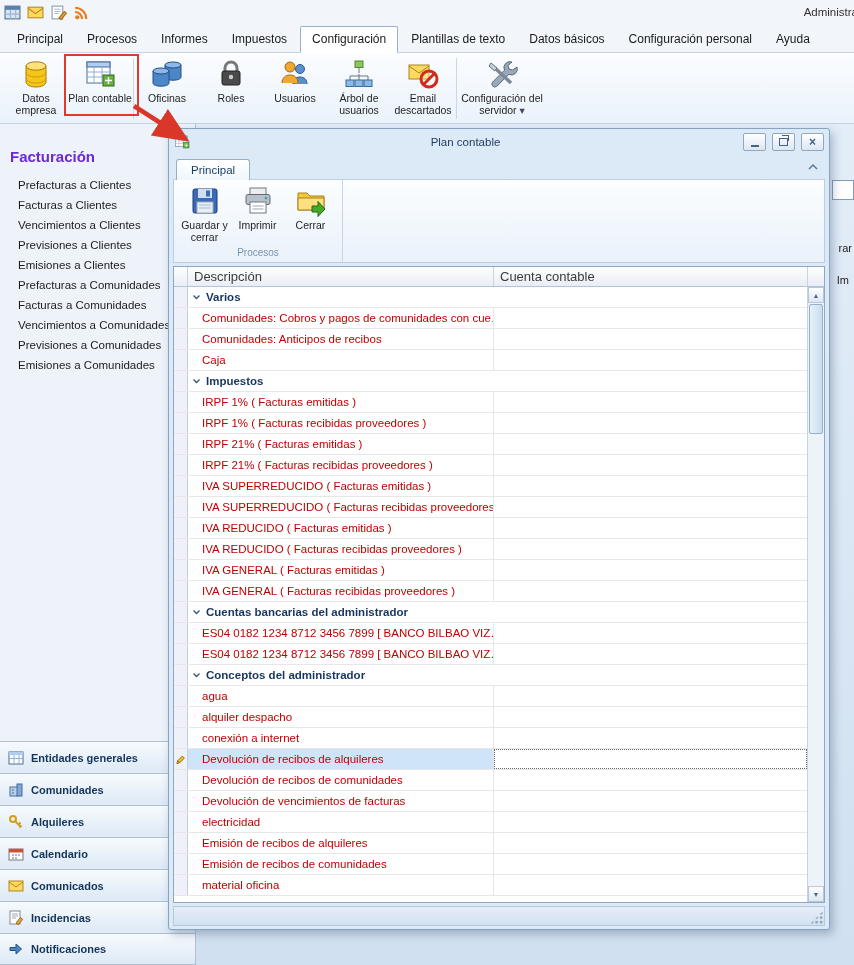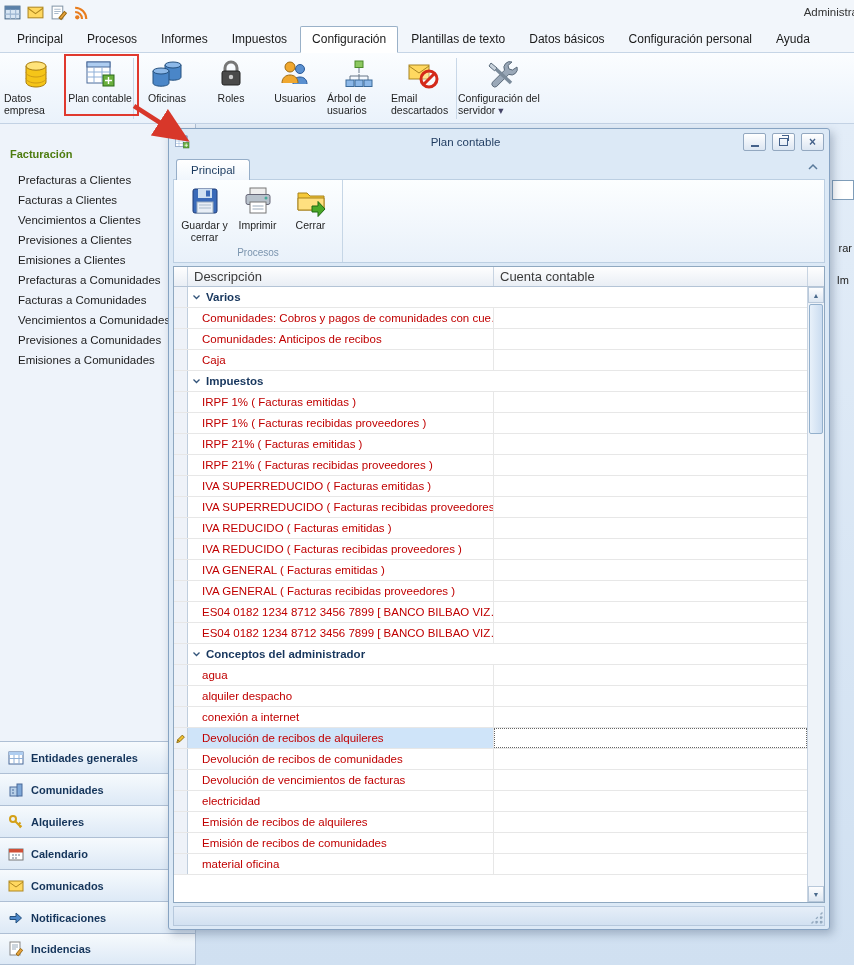--- a/index.html
+++ b/index.html
@@ -16,29 +16,29 @@
   
   .menubar{position:absolute;left:0;top:24px;right:0;height:28px;display:flex;align-items:flex-end;padding-left:6px;gap:2px;}
   .mtab{padding:5px 11px 6px;font-size:12px;color:#1a1a1a;white-space:nowrap;cursor:default;}
   .mtab.sel{background:#fff;border:1px solid #9ab1c8;border-bottom:1px solid #fff;border-radius:2px 2px 0 0;margin-bottom:-1px;position:relative;z-index:3;}
 
   
   .ribbon{position:absolute;left:0;top:52px;right:0;height:72px;background:linear-gradient(#fbfdff,#eaf2fb);
           border-top:1px solid #c6d5e6;border-bottom:1px solid #c3d2e4;display:flex;align-items:stretch;
           padding:2px 2px 1px 4px;box-sizing:border-box;z-index:2;}
   .rbtn{width:64px;display:flex;flex-direction:column;align-items:center;padding-top:3px;gap:2px;
-        font-size:10.5px;line-height:1.15;text-align:left;color:#1e1e1e;border-radius:3px;}
+        font-size:10.5px;line-height:1.15;text-align:center;color:#1e1e1e;border-radius:3px;}
   .rbtn:last-child{width:88px;}
   .ricon{width:32px;height:32px;flex:0 0 32px;}
   .rsep{width:1px;background:#c9d8e8;margin:3px 1px;}
   .rdrop{color:#446;}
 
   
   .sidebar{position:absolute;left:0;top:124px;width:196px;bottom:0;background:#eef3fa;border-right:1px solid #b0c0d4;box-sizing:border-box;}
-  .sbtitle{padding:24px 0 10px 10px;font-size:11px;font-weight:bold;color:#4d7c0f;}
+  .sbtitle{padding:24px 0 10px 10px;font-size:15px;font-weight:bold;color:#6d28d9;}
   .sbitem{height:20px;line-height:20px;padding-left:18px;font-size:11.5px;color:#1c1c1c;white-space:nowrap;cursor:default;}
   .sbnav{position:absolute;left:0;right:0;bottom:0;}
   .navitem{height:32px;border-top:1px solid #aebfd4;background:linear-gradient(#f6fafd,#dde9f6);
            display:flex;align-items:center;gap:7px;padding-left:8px;font-size:11px;font-weight:bold;color:#14345a;box-sizing:border-box;}
   .navitem:last-child{border-bottom:1px solid #aebfd4;}
   .navicon{width:16px;height:16px;flex:0 0 16px;}
 
   
   .content{position:absolute;left:196px;top:124px;right:0;bottom:0;background:linear-gradient(180deg,#e3edf8,#d0e0f1);}
   .frag-field{position:absolute;right:0;top:56px;width:20px;height:18px;background:#fff;border:1px solid #7f9db9;}
@@ -309,34 +309,34 @@
             <svg viewBox="0 0 16 16" xmlns="http://www.w3.org/2000/svg">
               <rect x="1" y="3" width="14" height="10" fill="#ffd860" stroke="#b08820"></rect>
               <path d="M1 4l7 5 7-5" fill="none" stroke="#b08820"></path>
             </svg>
           </span>
           <span class="navlabel">Comunicados</span>
         </div>
         <div class="navitem">
           <span class="navicon">
             <svg viewBox="0 0 16 16" xmlns="http://www.w3.org/2000/svg">
-              <path d="M2 6.5h6V3l5.5 5L8 13V9.5H2z" fill="#4a86c8" stroke="#24507e"></path>
-            </svg>
-          </span>
-          <span class="navlabel">Notificaciones</span>
-        </div>
-        <div class="navitem">
-          <span class="navicon">
-            <svg viewBox="0 0 16 16" xmlns="http://www.w3.org/2000/svg">
               <rect x="2" y="1" width="10" height="13" fill="#fff" stroke="#888"></rect>
               <path d="M4 4h6M4 6h6M4 8h4" stroke="#99aabb"></path>
               <path d="M8 13l4.5-5.5 2.2 1.8-4.5 5.5z" fill="#e8a33d" stroke="#9a6a10"></path>
             </svg>
           </span>
           <span class="navlabel">Incidencias</span>
+        </div>
+        <div class="navitem">
+          <span class="navicon">
+            <svg viewBox="0 0 16 16" xmlns="http://www.w3.org/2000/svg">
+              <path d="M2 6.5h6V3l5.5 5L8 13V9.5H2z" fill="#4a86c8" stroke="#24507e"></path>
+            </svg>
+          </span>
+          <span class="navlabel">Notificaciones</span>
         </div>
       </div>
   </div>
 
   <div class="content">
     <div class="frag-field"></div>
     <div class="frag frag-rar">rar</div>
     <div class="frag frag-im">Im</div>
   </div>
 
@@ -503,20 +503,31 @@
             <div class="grow data">
               <div class="gcell gind"></div>
               <div class="gcell gdesc">IVA GENERAL ( Facturas emitidas )</div>
               <div class="gcell gcuenta"></div>
             </div>
             <div class="grow data">
               <div class="gcell gind"></div>
               <div class="gcell gdesc">IVA GENERAL ( Facturas recibidas proveedores )</div>
               <div class="gcell gcuenta"></div>
             </div>
+            <div class="grow group">
+              <div class="gcell gind"></div>
+              <div class="gcell gspan">
+                <span class="chev">
+                  <svg viewBox="0 0 9 9" xmlns="http://www.w3.org/2000/svg">
+                    <path d="M1.5 2.5l3 3 3-3" fill="none" stroke="#33547a" stroke-width="1.3"></path>
+                  </svg>
+                </span>
+                <span>Cuentas bancarias del administrador</span>
+              </div>
+            </div>
             <div class="grow data">
               <div class="gcell gind"></div>
               <div class="gcell gdesc">ES04 0182 1234 8712 3456 7899 [ BANCO BILBAO VIZ…</div>
               <div class="gcell gcuenta"></div>
             </div>
             <div class="grow data">
               <div class="gcell gind"></div>
               <div class="gcell gdesc">ES04 0182 1234 8712 3456 7899 [ BANCO BILBAO VIZ…</div>
               <div class="gcell gcuenta"></div>
             </div>

